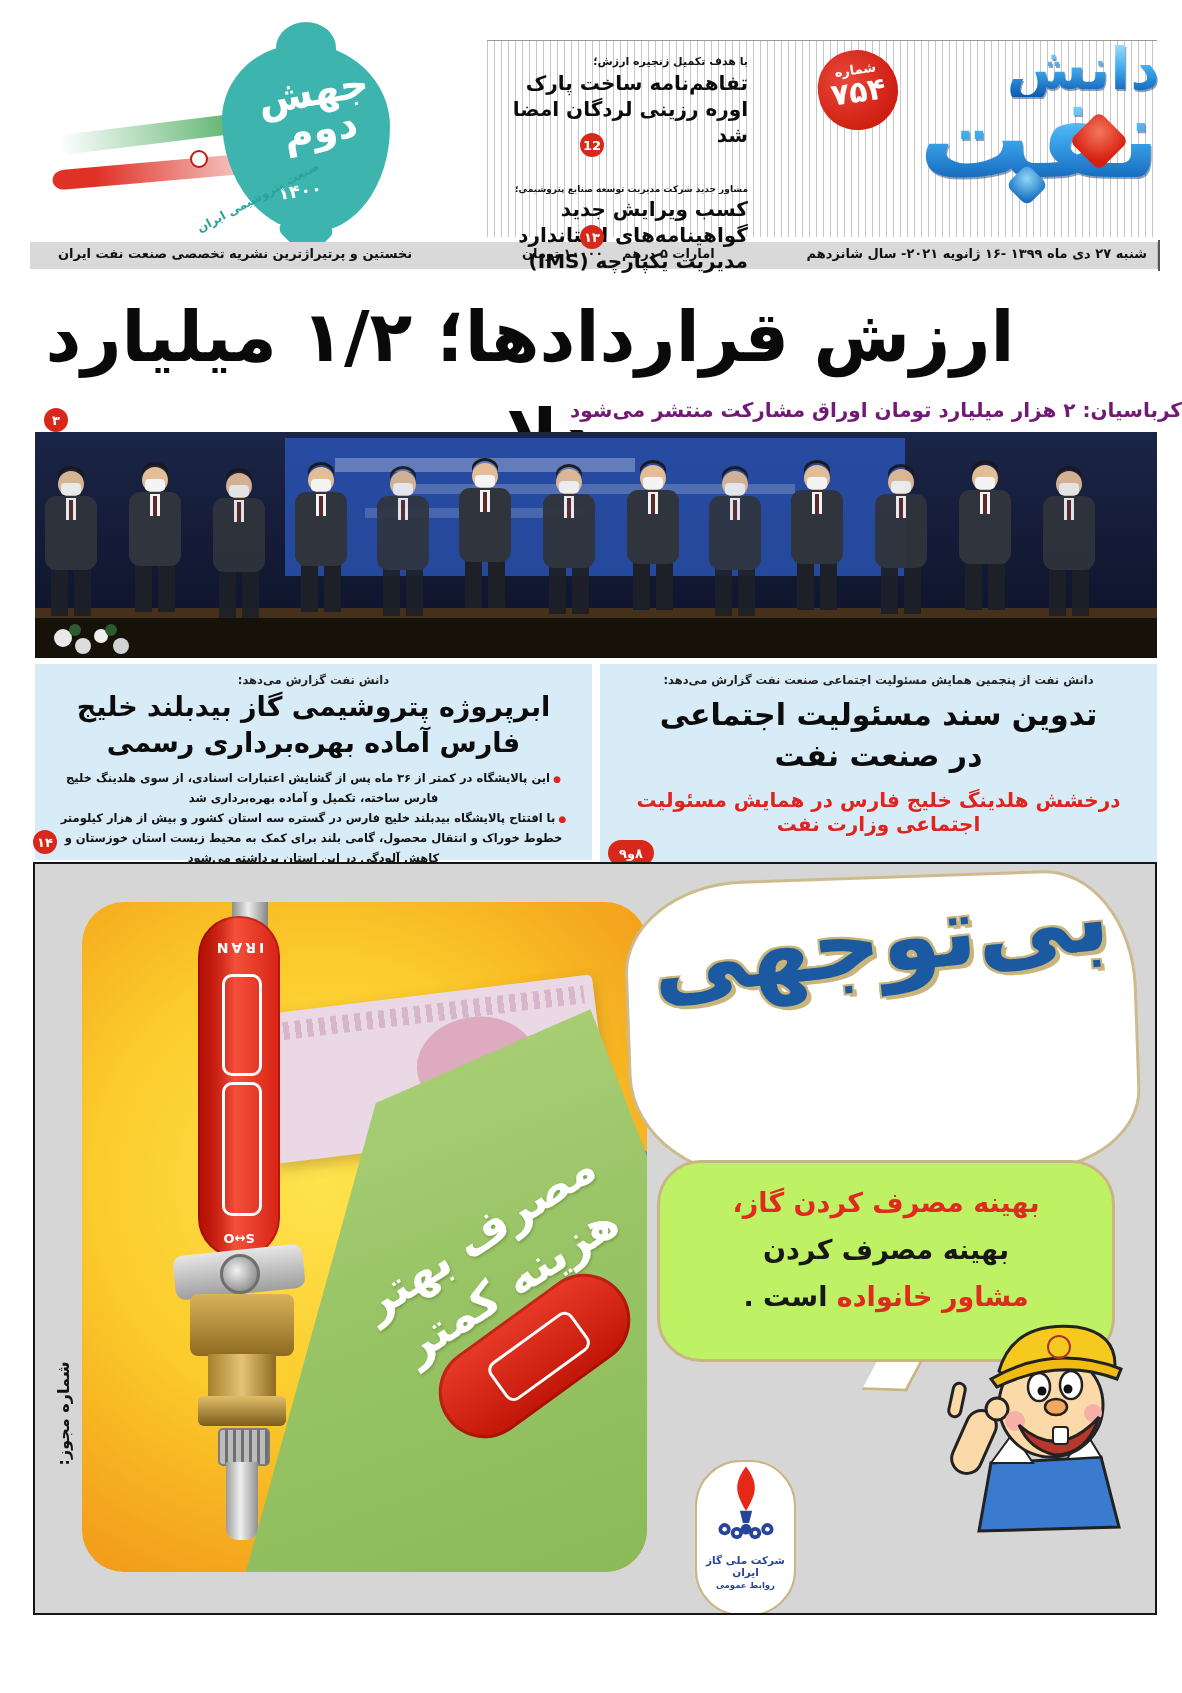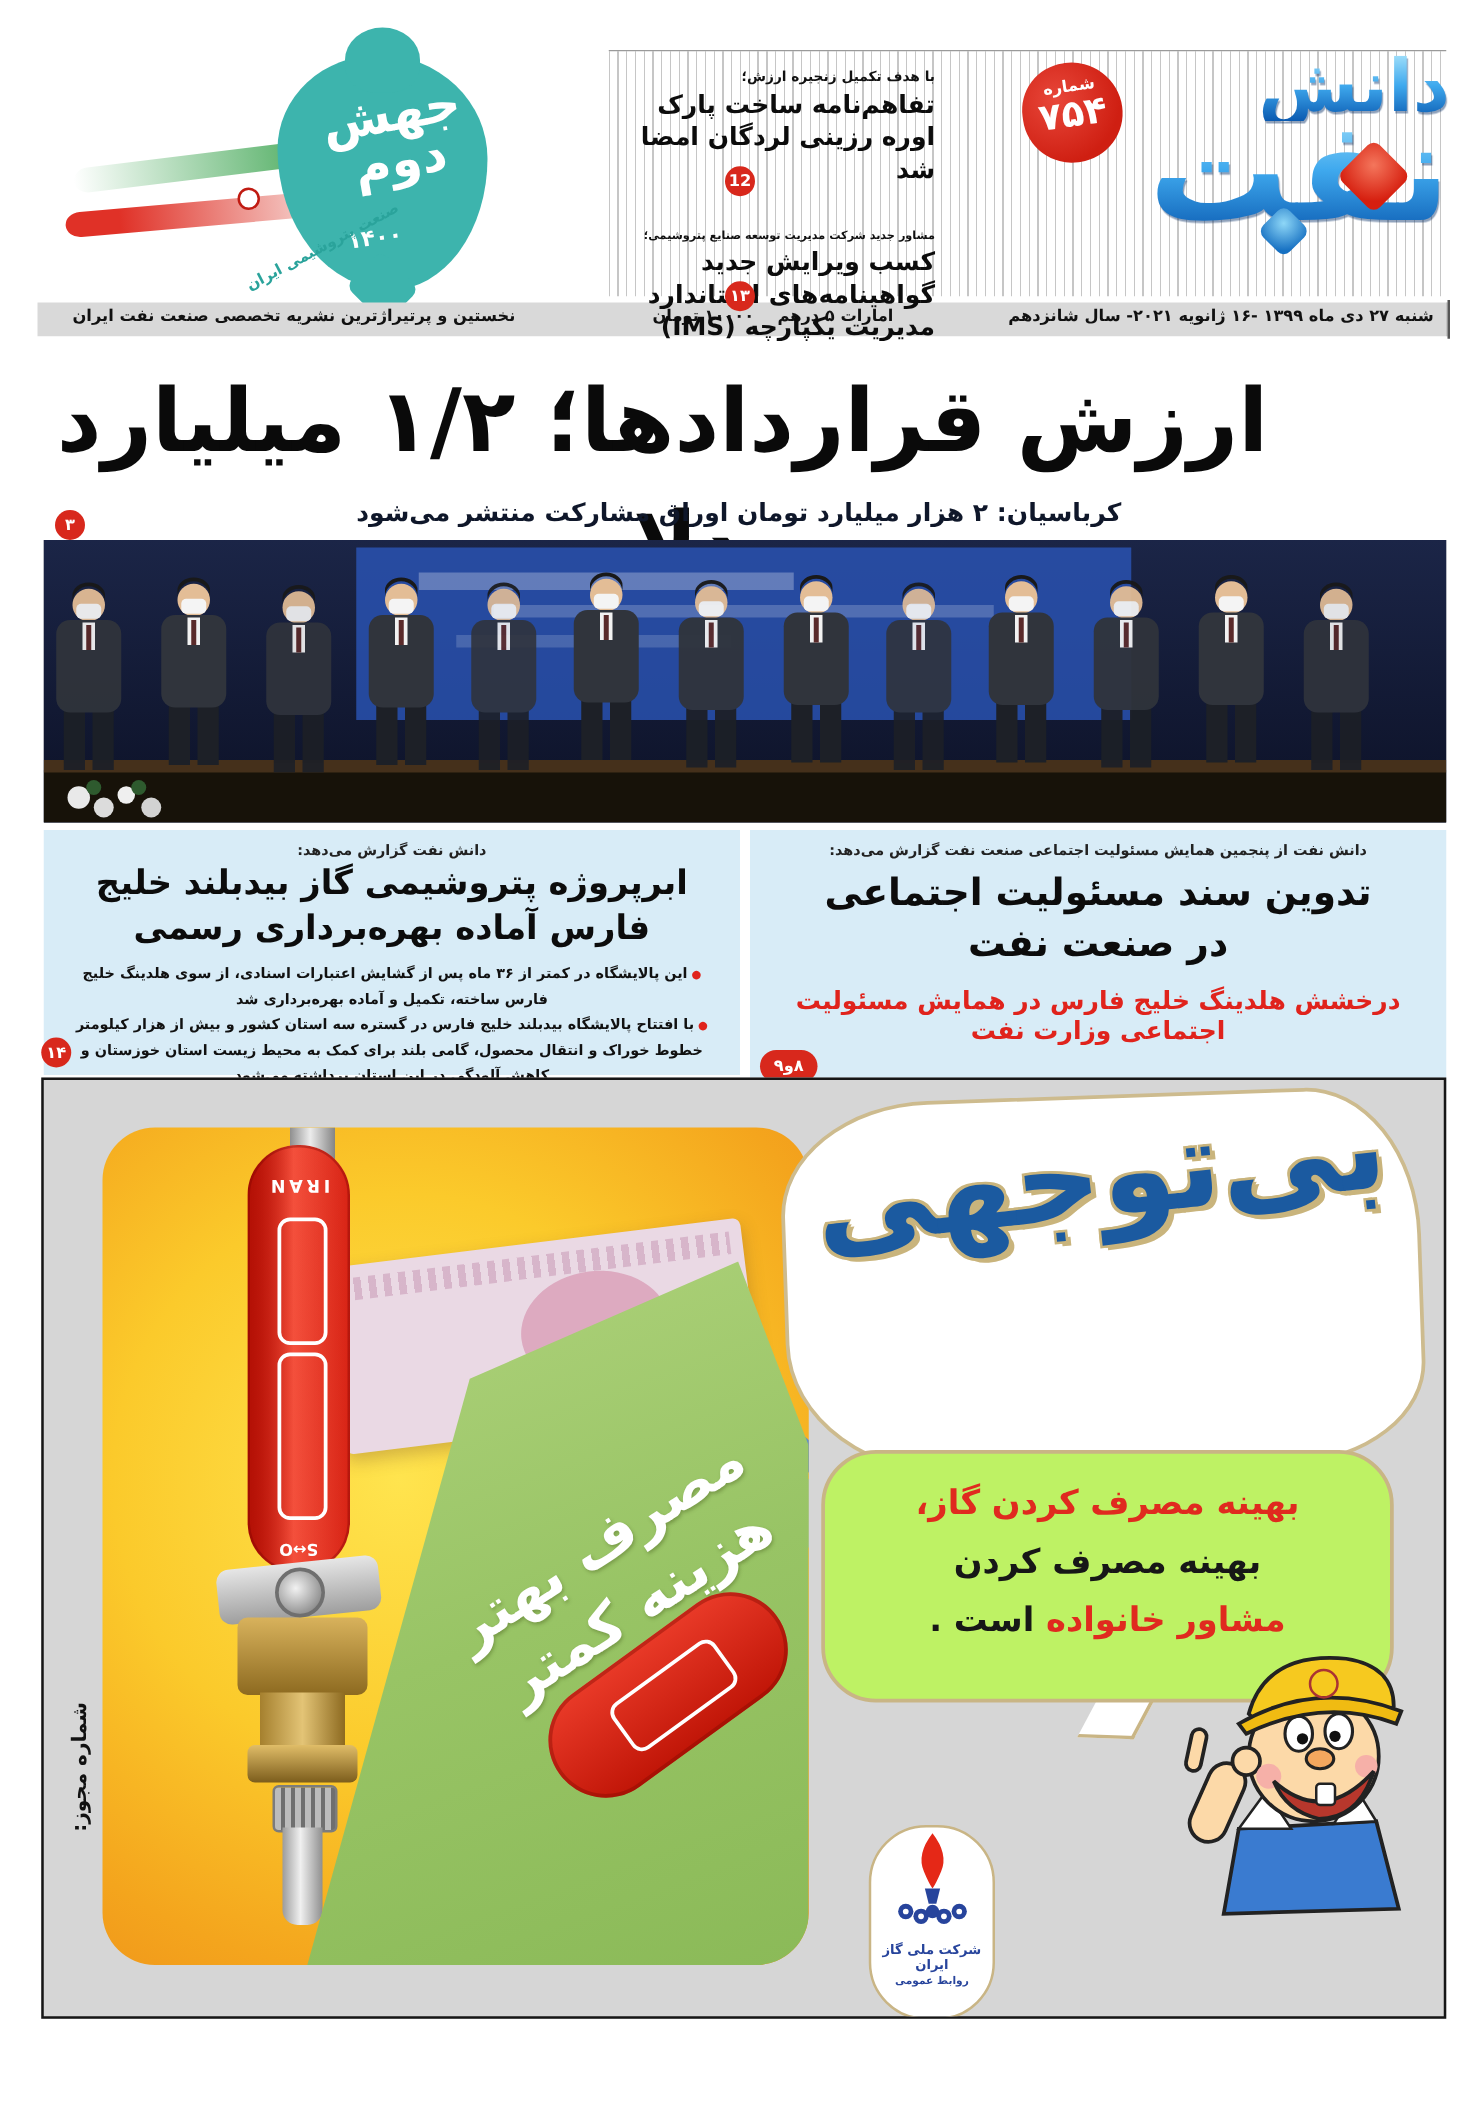--- a/index.html
+++ b/index.html
@@ -56,21 +56,21 @@
     border-right:1px solid #bdbdbd;}
   .dateline:before{content:"";position:absolute;right:-3px;top:-2px;width:2px;height:31px;background:#555;}
   .dl{position:absolute;top:4px;font-size:13px;font-weight:700;color:#111;white-space:nowrap;}
   .dl-date{right:10px;}
   .dl-price{left:492px;}
   .dl-uae{left:592px;}
   .dl-tagline{left:28px;}
   
   .lead-kicker{position:absolute;left:0;top:272px;width:1182px;text-align:center;font-size:15px;font-weight:900;color:#111;}
   .lead-headline{position:absolute;left:0;top:288px;width:1060px;text-align:center;font-size:70px;font-weight:900;color:#0a0a0a;line-height:1.4;letter-spacing:-1px;}
-  .lead-subhead{position:absolute;left:0;top:398px;width:1182px;text-align:center;font-size:20px;font-weight:900;color:#0f172a;}
+  .lead-subhead{position:absolute;left:0;top:398px;width:1182px;font-size:20px;font-weight:900;color:#701a75;}
   .dot3{position:absolute;right:1114px;top:408px;}
   
   .photo{position:absolute;left:35px;top:432px;width:1122px;height:226px;background:#10172e;}
   
   .storybox{position:absolute;background:#d8ecf7;text-align:center;}
   .box-left{left:35px;top:664px;width:557px;height:196px;}
   .box-right{right:25px;top:664px;width:557px;height:208px;}
   .box-kicker{font-size:11.5px;font-weight:700;color:#222;margin-top:9px;}
   .box-title{font-size:27px;font-weight:900;color:#0c0c0c;line-height:1.35;margin:2px 40px 0 40px;}
   .box-title-right{font-size:30px;margin-top:8px;}

